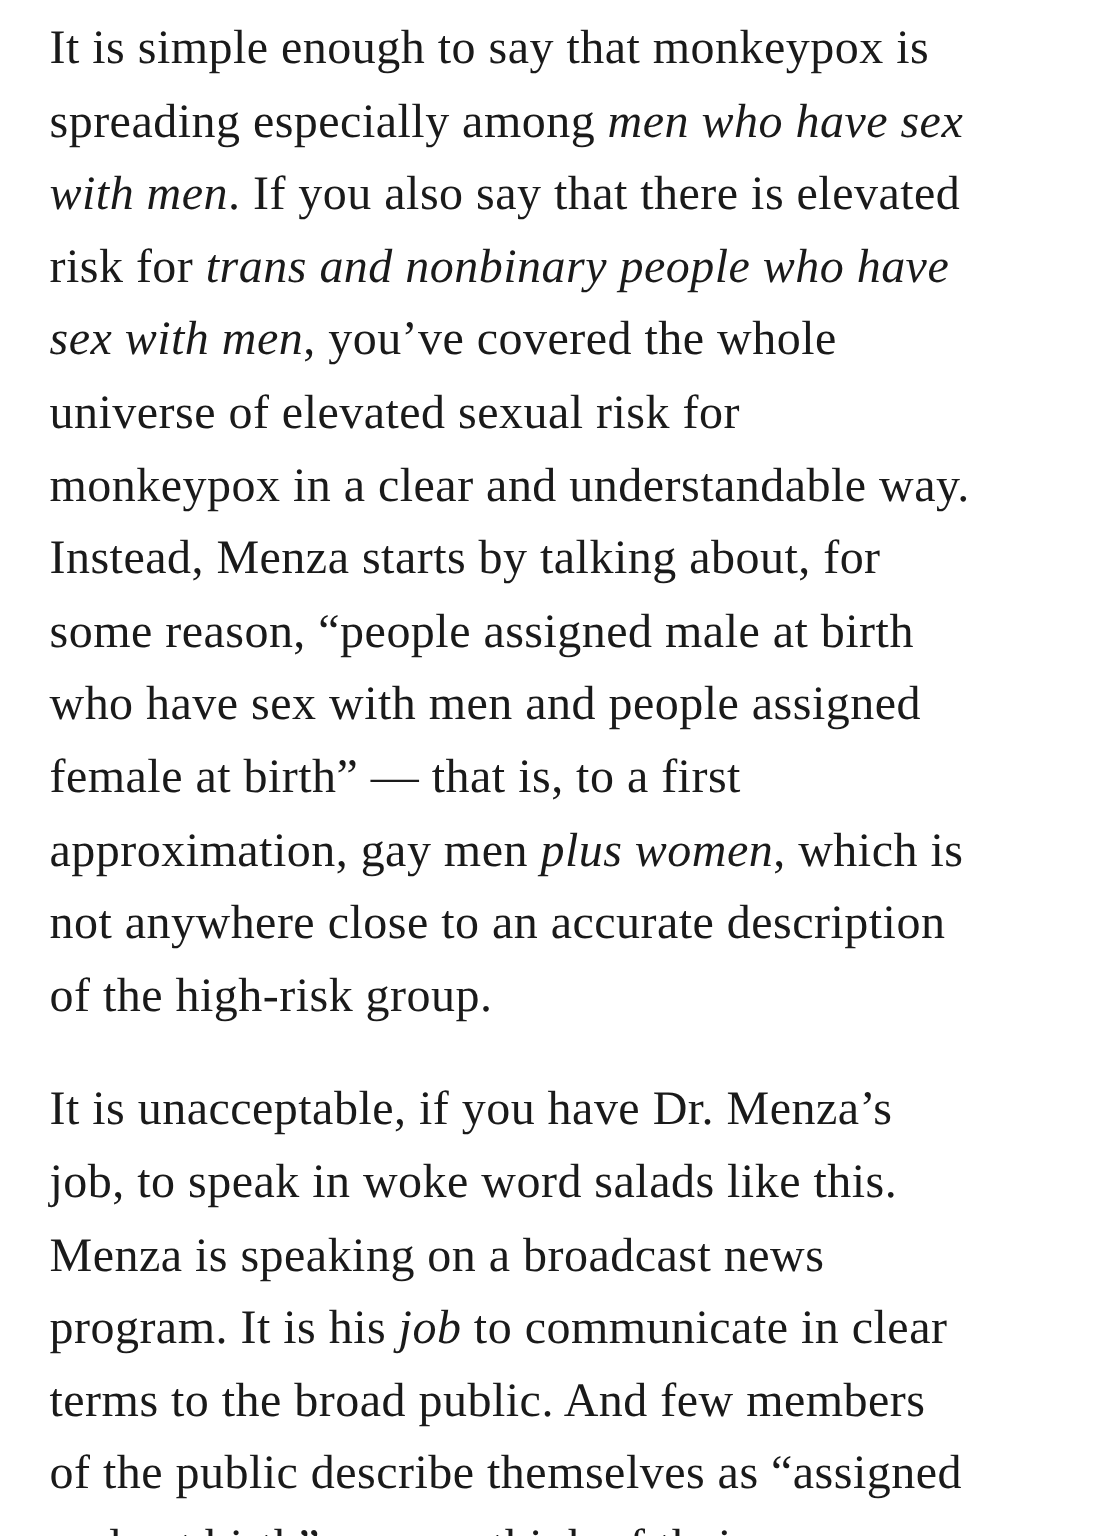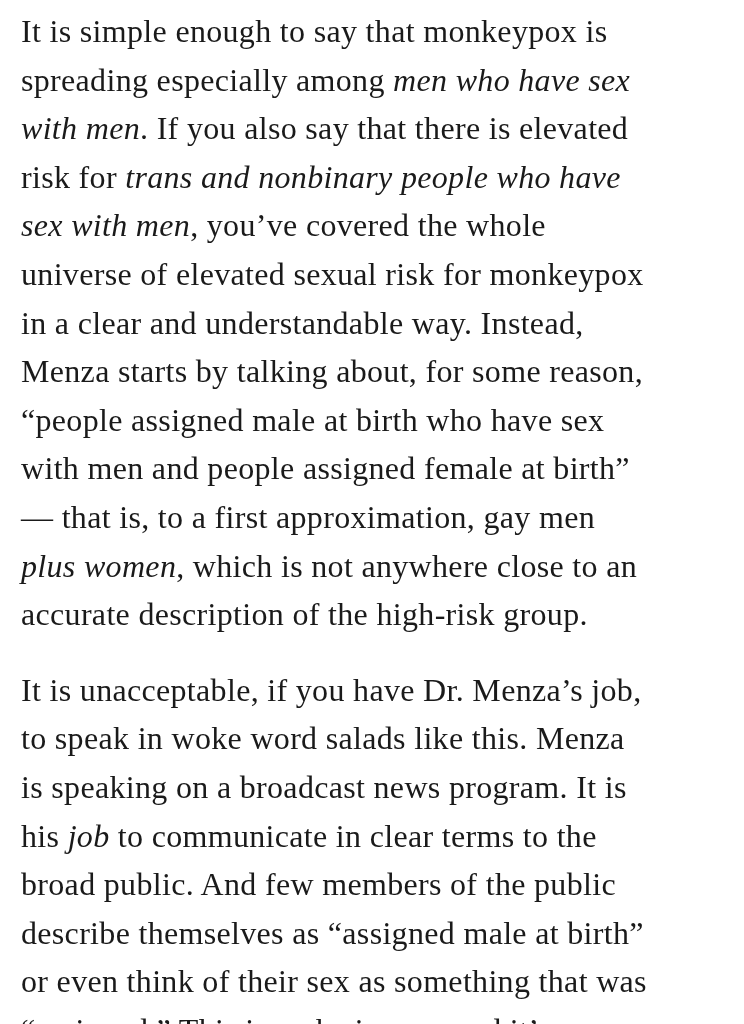--- a/index.html
+++ b/index.html
@@ -4,21 +4,21 @@
 <style>
   html, body {
     margin: 0;
     padding: 0;
     background: #ffffff;
   }
   .page {
     width: 668px;
     height: 1024px;
     box-sizing: border-box;
-    padding: 7px 18px 0 21px;
+    padding: 7px 18px 0 33px;
     background: #ffffff;
     overflow: hidden;
   }
   .article-body {
     max-width: 705px;
   }
   .article-body p {
     font-family: "Liberation Serif", "DejaVu Serif", serif;
     font-size: 32px;
     line-height: 48.6px;

